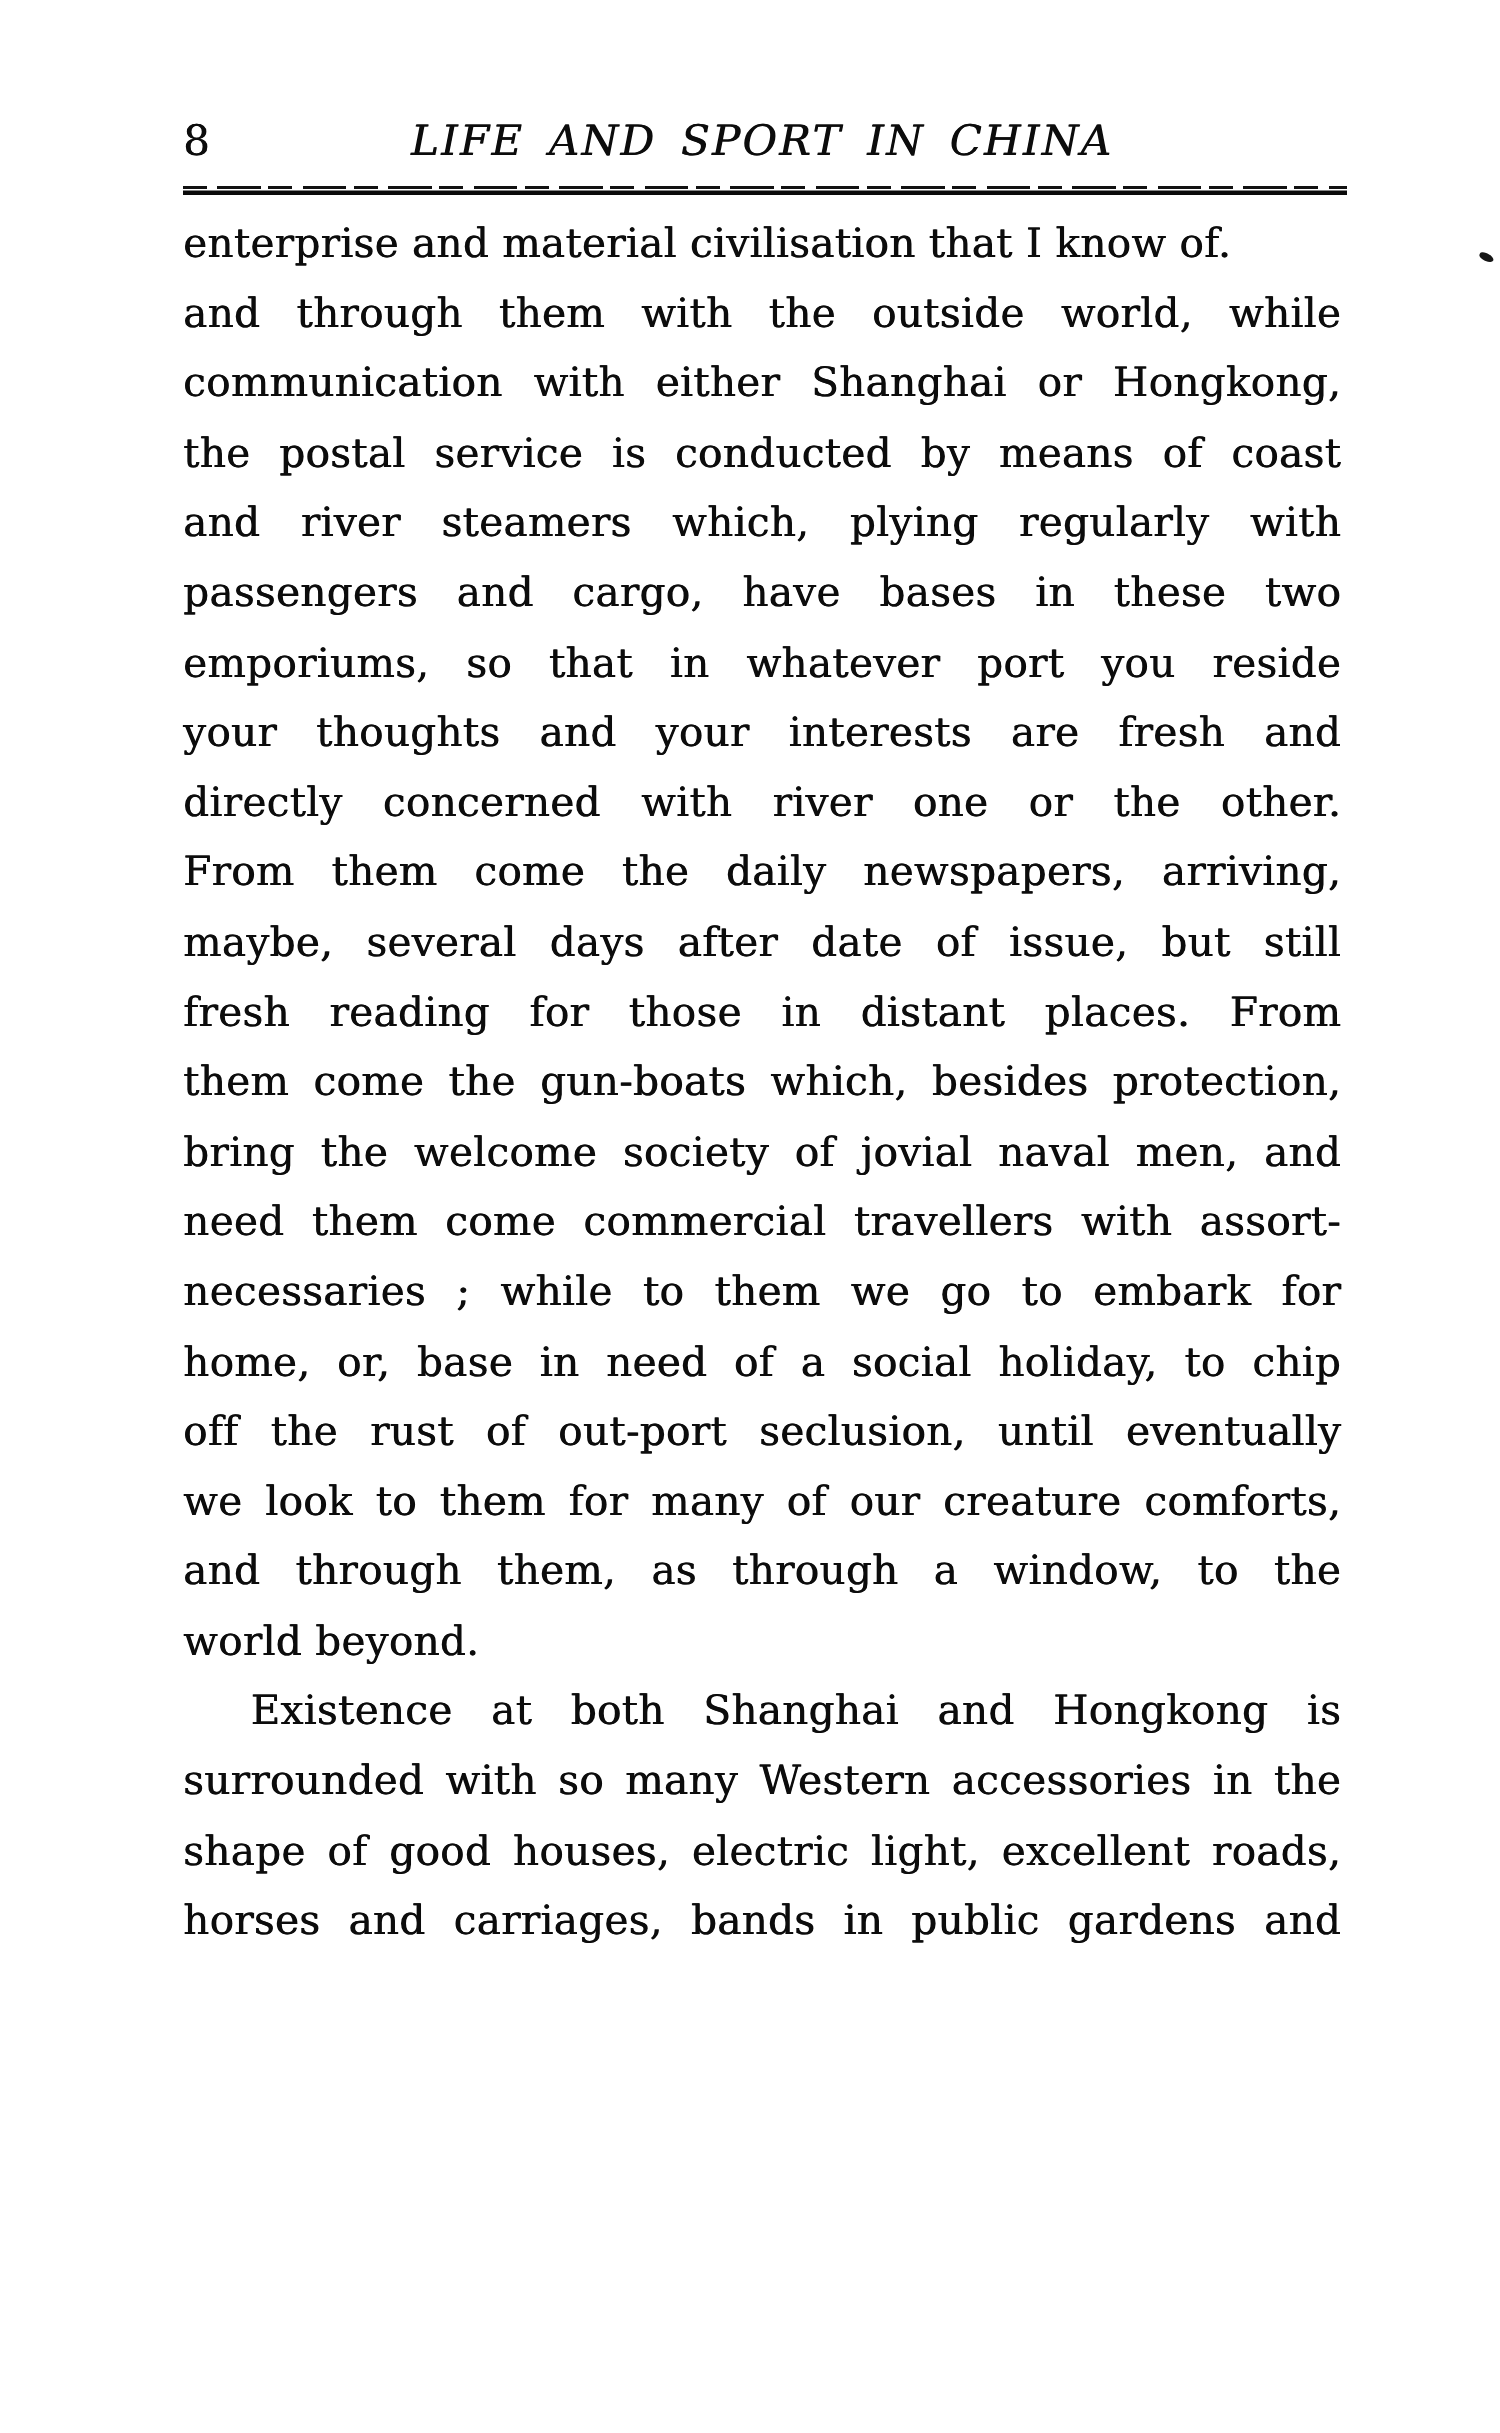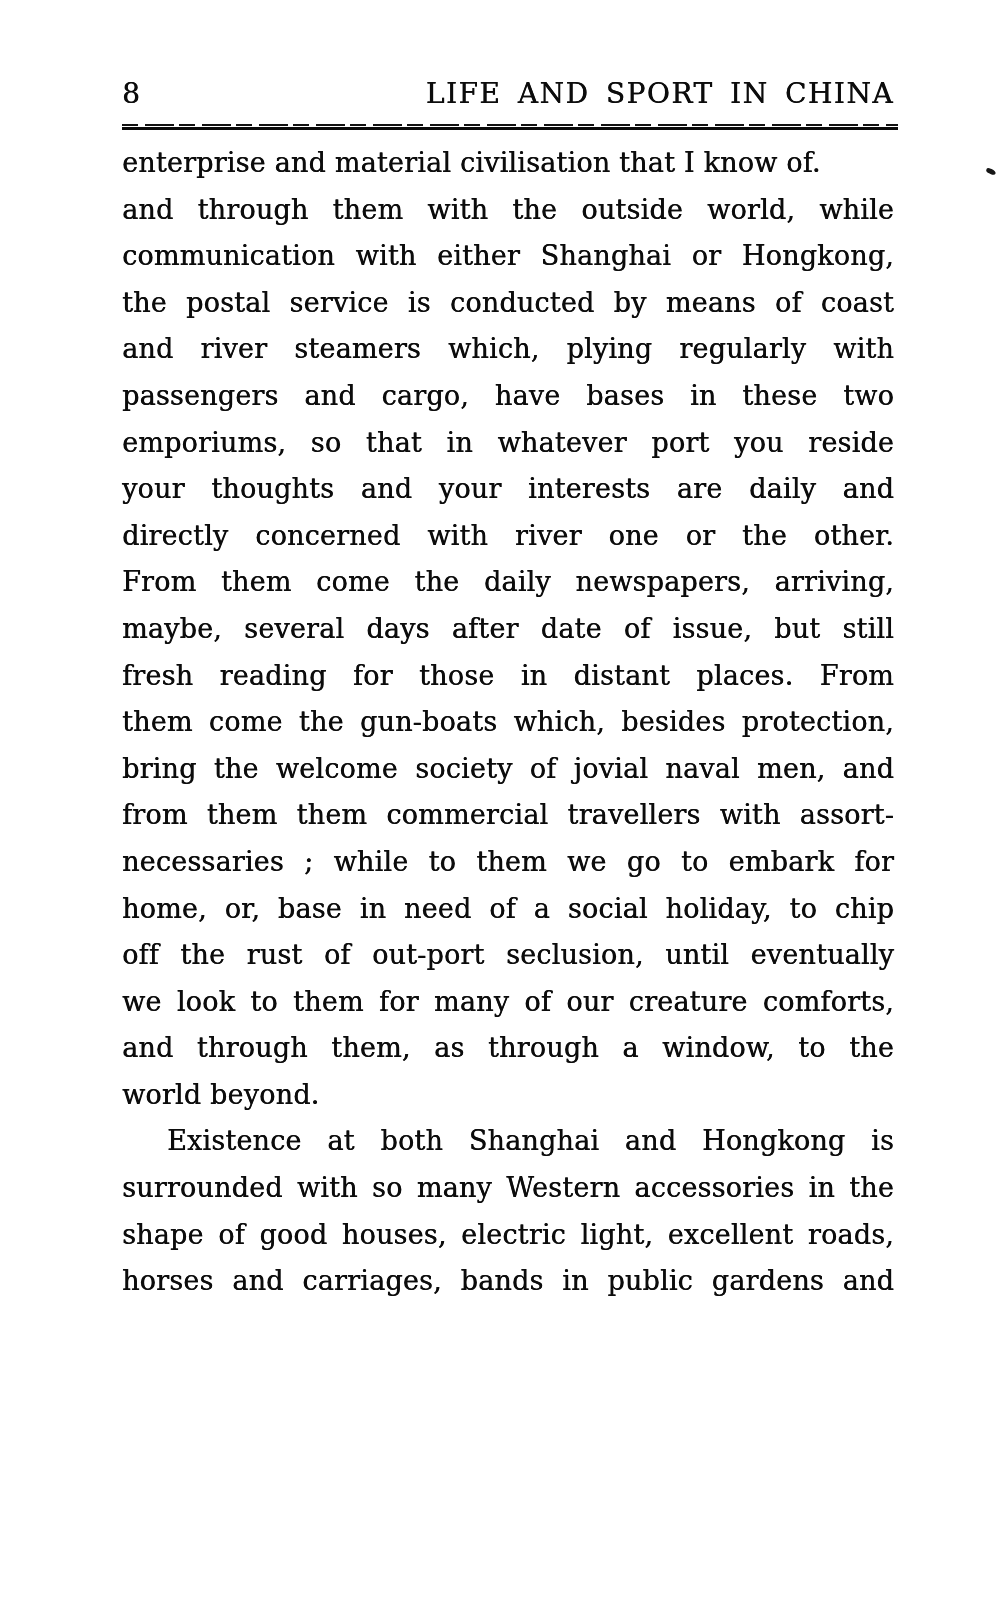--- a/index.html
+++ b/index.html
@@ -30,21 +30,22 @@
     top: 0;
     font-size: 28px;
     line-height: 28px;
     text-shadow: 0.4px 0 0 currentColor;
   }
   .running-title {
     position: absolute;
     left: 0;
     right: 0;
     top: 0;
-    text-align: right;
+    text-align: center;
+    font-style: italic;
     font-size: 28px;
     line-height: 28px;
     letter-spacing: 1.5px;
     word-spacing: 6px;
     text-shadow: 0.4px 0 0 currentColor;
     white-space: nowrap;
   }
   
   .rule {
     position: absolute;
@@ -119,28 +120,28 @@
   </div>
 
   <div class="body-text">
     <div class="line nojust">enterprise and material civilisation that I know of.</div>
     <div class="line">and through them with the outside world, while</div>
     <div class="line">communication with either Shanghai or Hongkong,</div>
     <div class="line">the postal service is conducted by means of coast</div>
     <div class="line">and river steamers which, plying regularly with</div>
     <div class="line">passengers and cargo, have bases in these two</div>
     <div class="line">emporiums, so that in whatever port you reside</div>
-    <div class="line">your thoughts and your interests are daily and</div>
+    <div class="line">your thoughts and your interests are fresh and</div>
     <div class="line">directly concerned with river one or the other.</div>
     <div class="line">From them come the daily newspapers, arriving,</div>
     <div class="line">maybe, several days after date of issue, but still</div>
     <div class="line">fresh reading for those in distant places. From</div>
     <div class="line">them come the gun-boats which, besides protection,</div>
     <div class="line">bring the welcome society of jovial naval men, and</div>
-    <div class="line">from them them commercial travellers with assort-</div>
+    <div class="line">need them come commercial travellers with assort-</div>
     <div class="line">necessaries ; while to them we go to embark for</div>
     <div class="line">home, or, base in need of a social holiday, to chip</div>
     <div class="line">off the rust of out-port seclusion, until eventually</div>
     <div class="line">we look to them for many of our creature comforts,</div>
     <div class="line">and through them, as through a window, to the</div>
     <div class="line nojust">world beyond.</div>
     <div class="line indent">Existence at both Shanghai and Hongkong is</div>
     <div class="line">surrounded with so many Western accessories in the</div>
     <div class="line">shape of good houses, electric light, excellent roads,</div>
     <div class="line">horses and carriages, bands in public gardens and</div>

